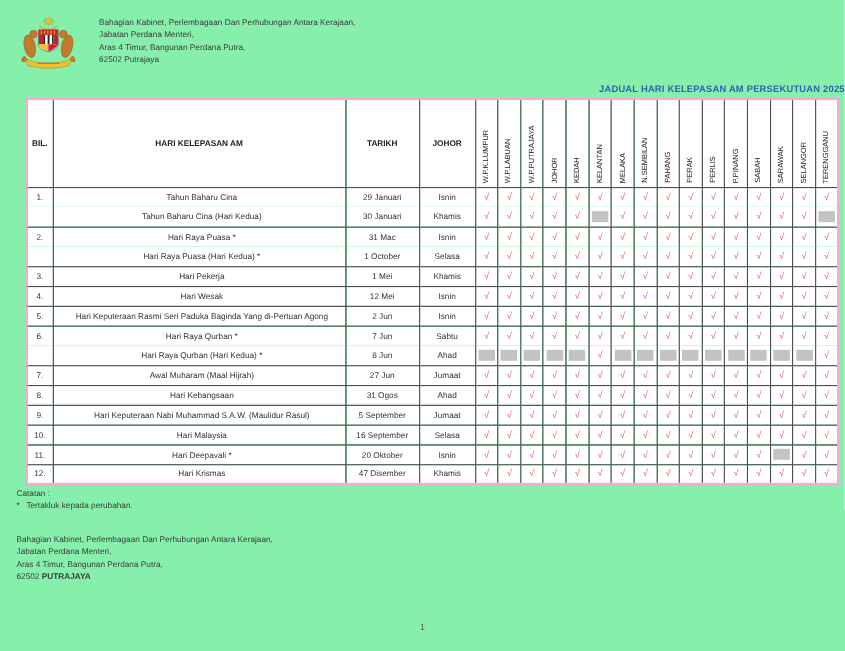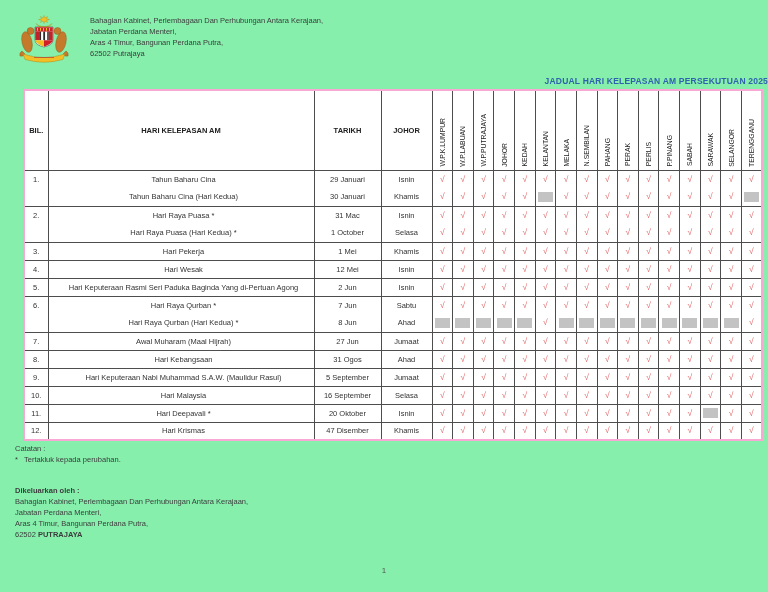--- a/index.html
+++ b/index.html
@@ -521,21 +521,20 @@
   </table>
 
   <div class="notes">
     <div>Catatan :</div>
     <div>
       <span class="note-star">*</span><span>Tertakluk kepada perubahan.</span>
     </div>
   </div>
 
   <div class="issued">
-    <div class="bold">Dikeluarkan oleh :</div>
     <div id="issued-lines">
         <div>Bahagian Kabinet, Perlembagaan Dan Perhubungan Antara Kerajaan,</div>
         <div>Jabatan Perdana Menteri,</div>
         <div>Aras 4 Timur, Bangunan Perdana Putra,</div>
       </div>
     <div>
       <span>62502</span>
       <span class="bold">PUTRAJAYA</span>
     </div>
   </div>

